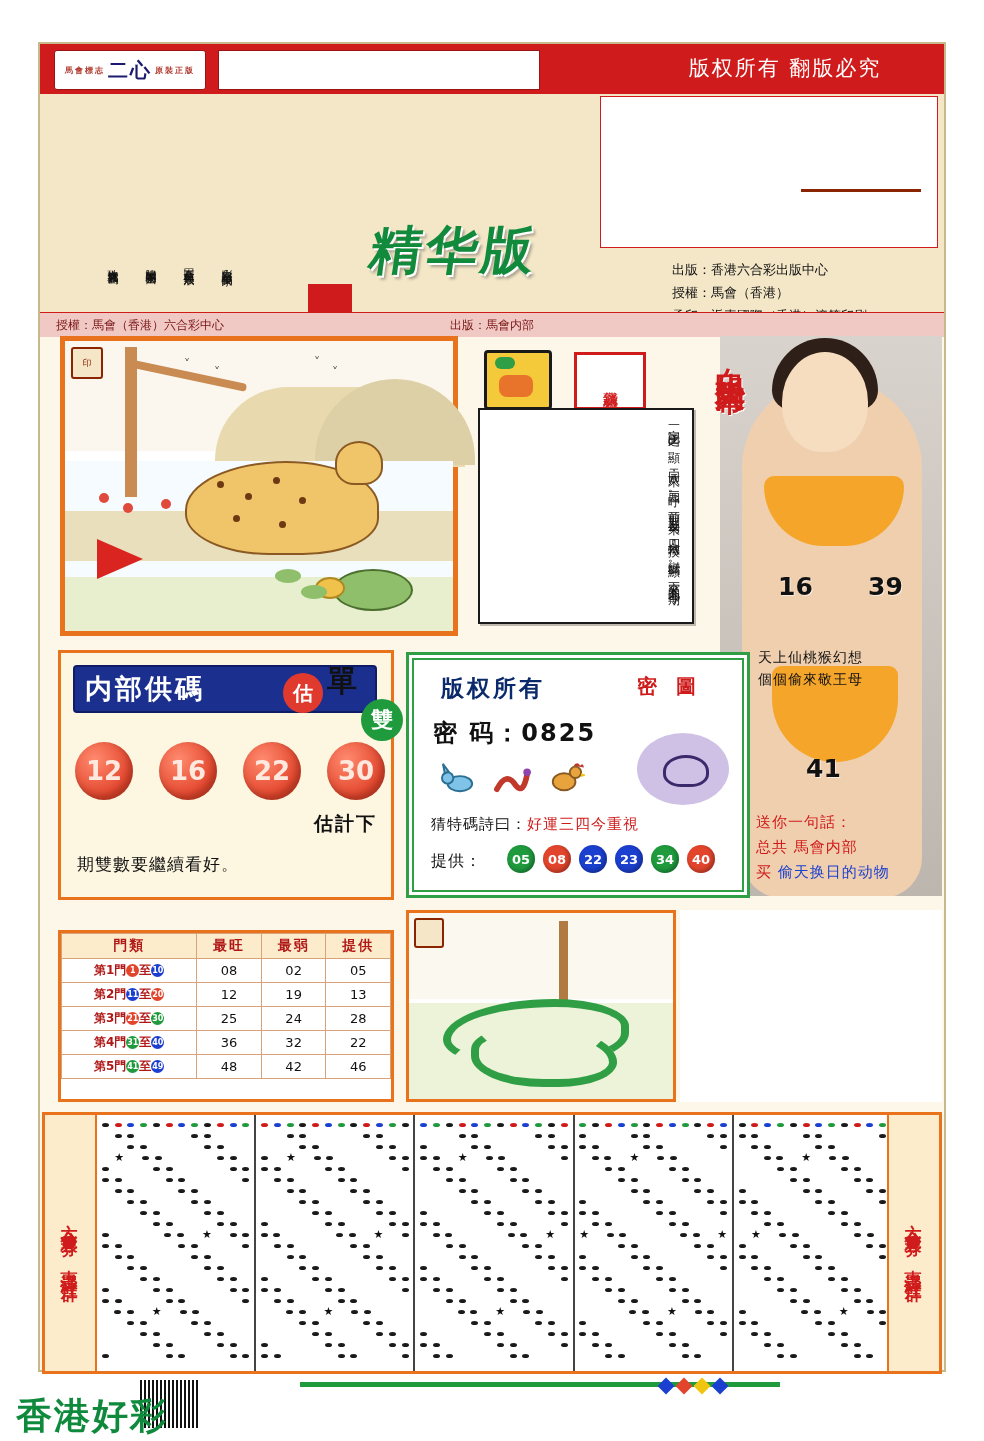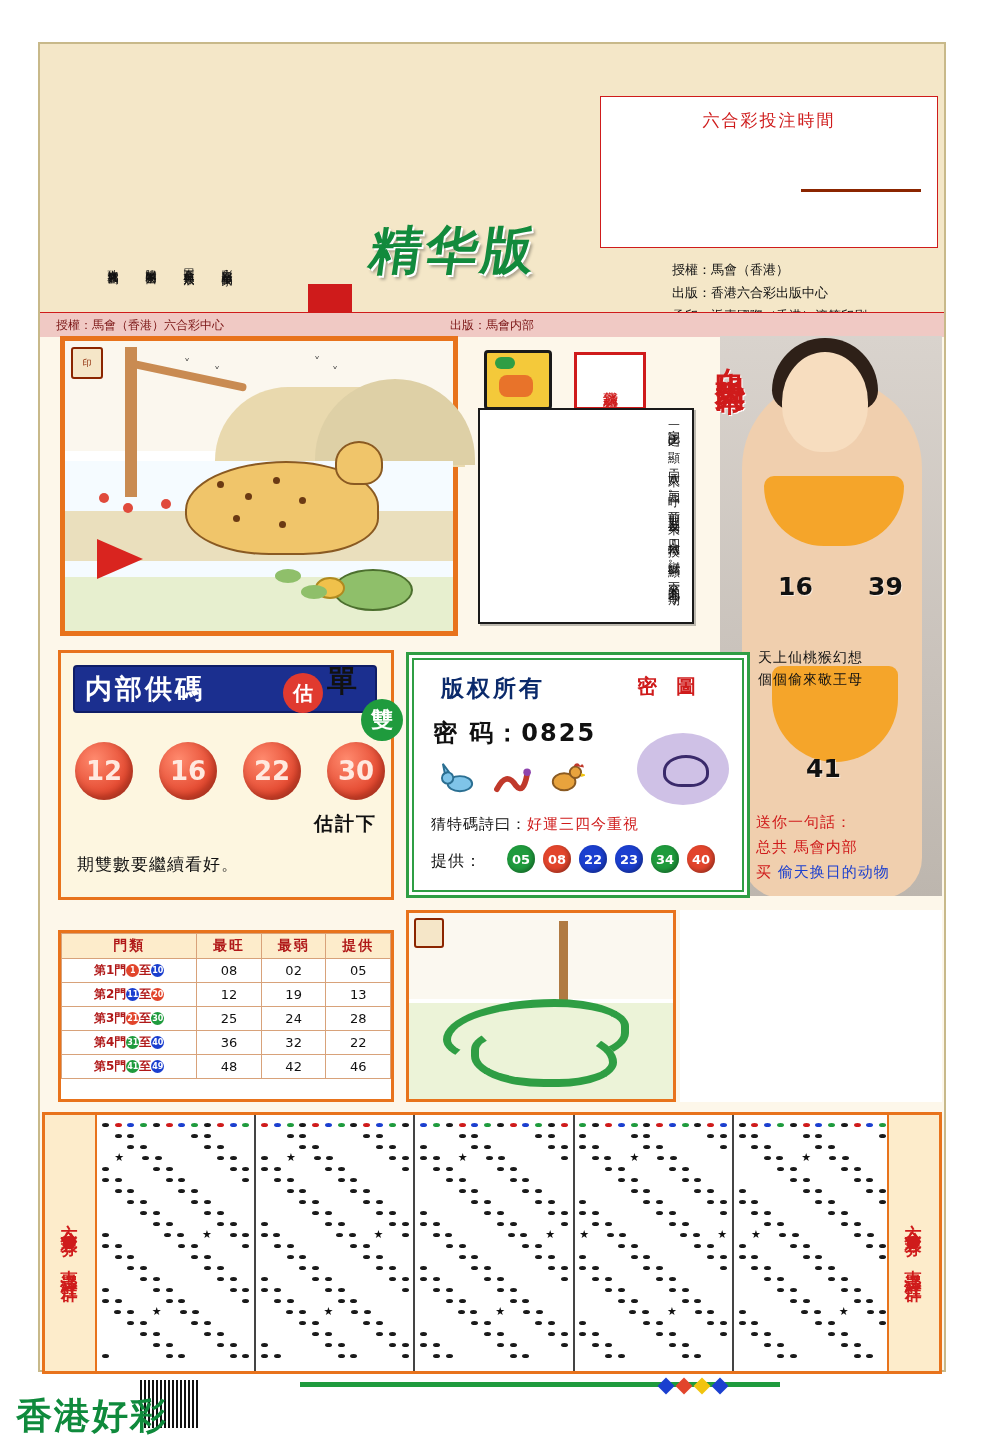--- a/index.html
+++ b/index.html
@@ -429,39 +429,47 @@
   }
   .dia{width:12px;height:12px;transform:rotate(45deg);}
 </style>
 </head>
 <body>
 
 <div class="page">
   <div class="sheet"></div>
 
   <div class="masthead">
+    <div class="mh-topbar">
+      <div class="mh-logo">
+        <span class="small">馬會標志</span>
+        <span>二心</span>
+        <span class="small">原裝正版</span>
+      </div>
+      <div class="mh-whitebox"></div>
+      <div class="mh-copyright">版权所有 翻版必究</div>
+    </div>
 
     <div class="mh-betbox">
-      <div class="mh-bettitle">六合彩投注時間</div>
       <div class="mh-betline"></div>
     </div>
 
     <div class="mh-sub">精华版</div>
 
     <div class="mh-vcols">
       <div class="mh-vcol">珠光寶氣靈碼</div>
       <div class="mh-vcol">賭根剝去頭不回</div>
       <div class="mh-vcol">因會至前熱米炊</div>
       <div class="mh-vcol">六彩賭思福萬家</div>
     </div>
     <div class="mh-seal">誠言</div>
 
     <div class="mh-pub">
+      <div>出版：香港六合彩出版中心</div>
       <div>授權：馬會（香港）</div>
-      <div>出版：香港六合彩出版中心</div>
       <div>承印：返真國際（香港）滾筒印刷</div>
     </div>
 
     <div class="mh-bottombar">
       <span class="mh-bb-left">授權：馬會（香港）六合彩中心</span>
       <span class="mh-bb-mid">出版：馬會内部</span>
     </div>
   </div>
 
   <div class="art-frame">

